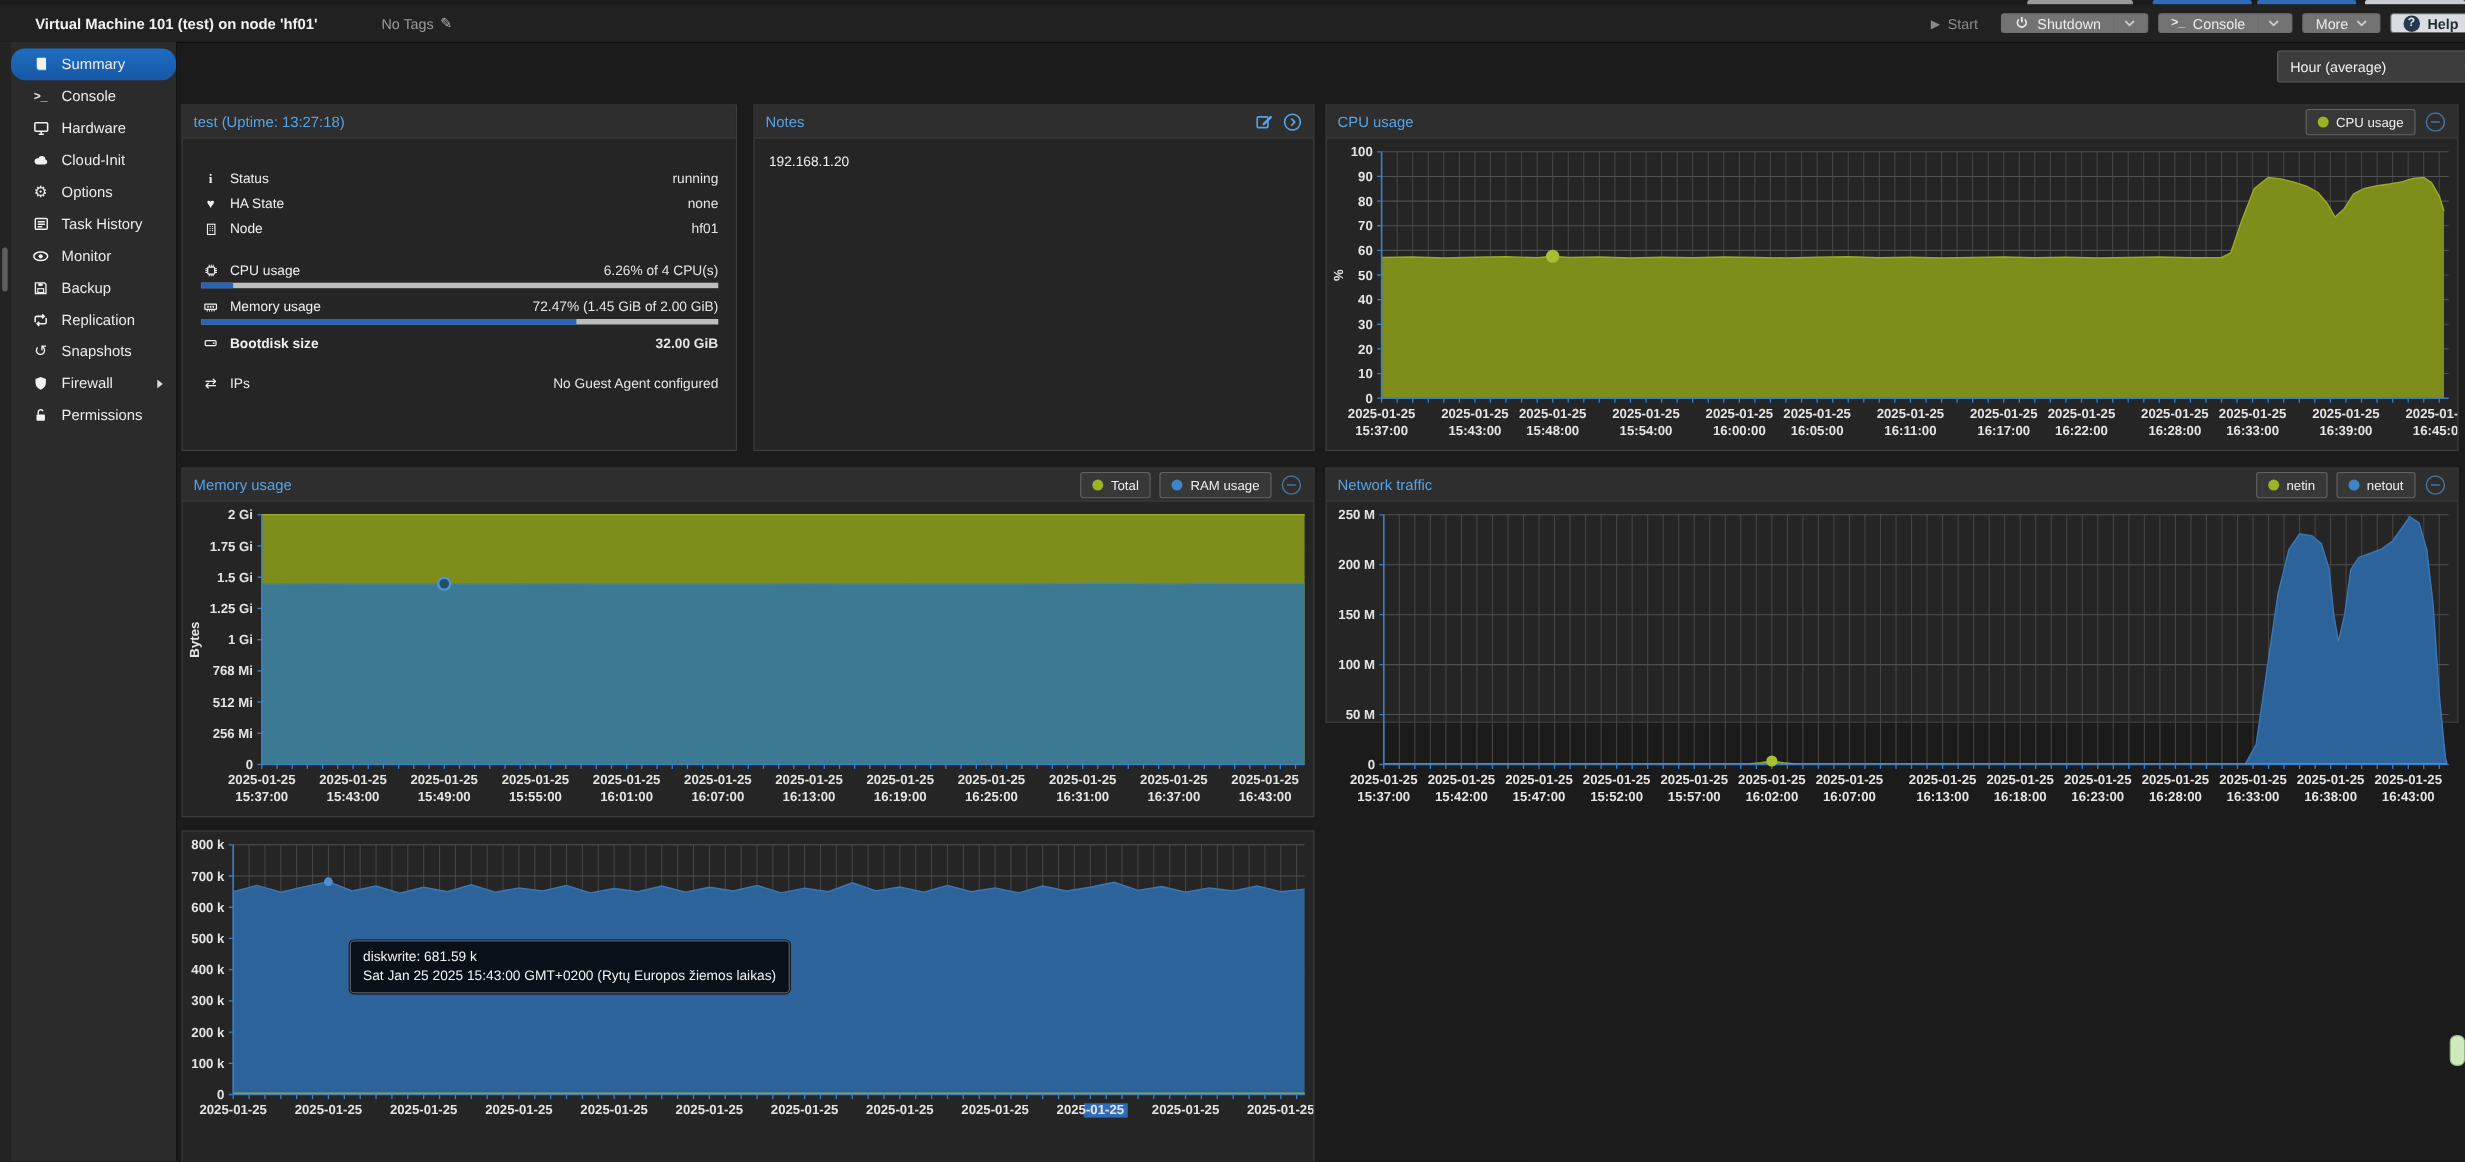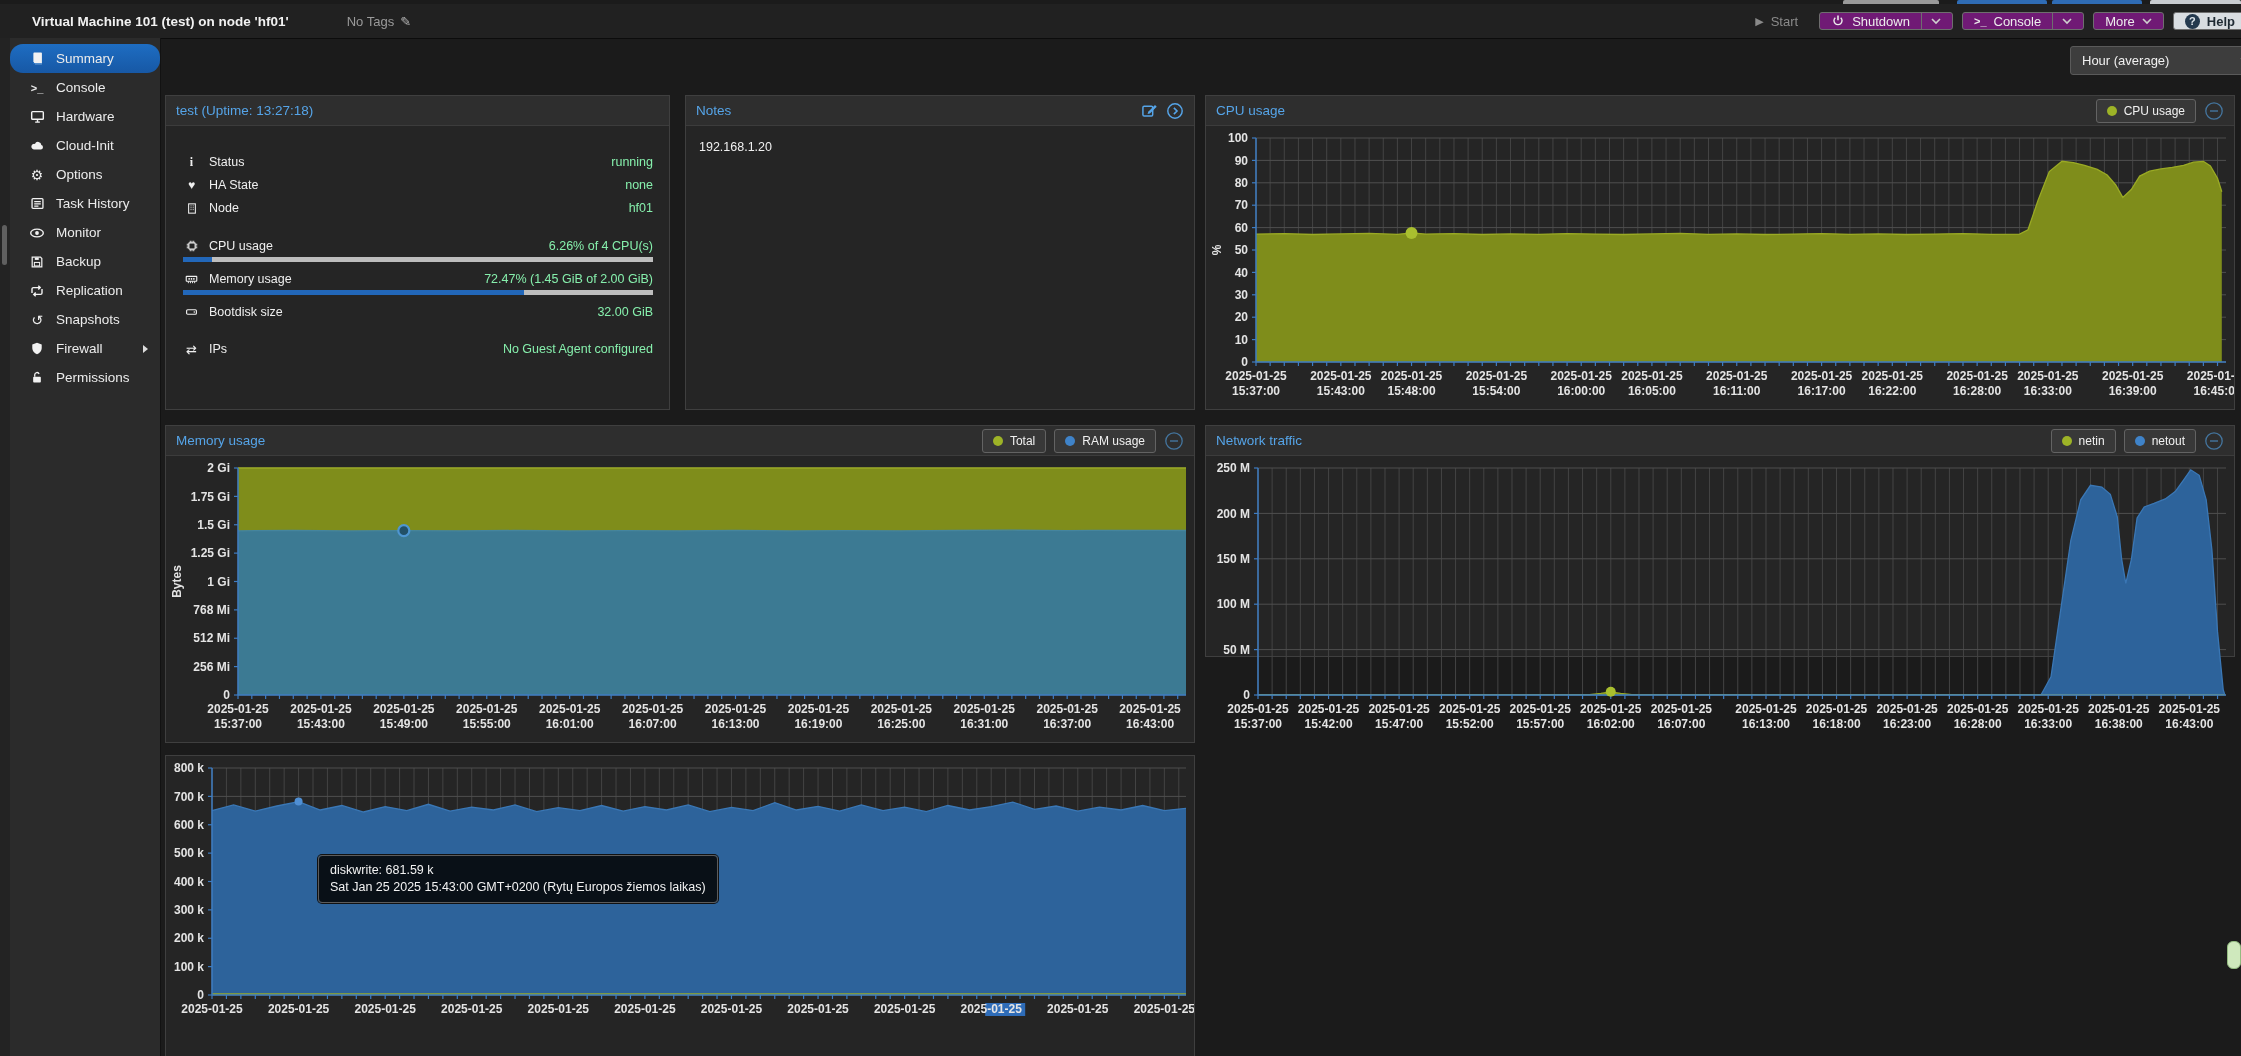--- a/index.html
+++ b/index.html
@@ -10,21 +10,21 @@
   }
   
   .strip{position:absolute;top:0;height:4px;border-radius:2px 2px 0 0;}
   
   .topbar{position:absolute;left:0;top:4px;width:2241px;height:34px;background:#212121;
     border-bottom:1px solid #0c0c0c;display:flex;align-items:center;}
   .vm-title{font-size:13.5px;font-weight:bold;color:#f2f2f2;margin-left:32px;white-space:nowrap;}
   .no-tags{font-size:13px;color:#9a9a9a;margin-left:58px;display:flex;align-items:center;gap:6px;}
   .pencil{color:#b5b5b5;font-size:13px;}
   .tb-right{margin-left:auto;display:flex;align-items:center;gap:9px;padding-right:0;margin-right:-6px;}
-  .btn{display:inline-flex;align-items:center;gap:7px;background:#701a75;border:1px solid #6e6e6e;
+  .btn{display:inline-flex;align-items:center;gap:7px;background:#737373;border:1px solid #6e6e6e;
     border-radius:3px;padding:4px 11px;font-size:13px;color:#ececec;height:18px;cursor:pointer;}
   .btn.plain{background:transparent;border-color:transparent;color:#8a8a8a;}
   .btn .divider{width:1px;height:16px;background:#6e6e6e;margin:0 2px 0 4px;}
   .btn.help{background:#d9dde1;color:#1f2a33;font-weight:bold;}
   .qcircle{width:15px;height:15px;border-radius:50%;background:#24394e;color:#dfe6ec;
     display:inline-flex;align-items:center;justify-content:center;font-size:11px;font-weight:bold;}
   .chev{display:inline-block;}
   
   .leftrail{position:absolute;left:0;top:38px;width:10px;height:1018px;background:#232323;border-right:1px solid #141414;}
   .leftrail .thumb{position:absolute;left:2px;top:187px;width:5px;height:40px;background:#5f5f5f;border-radius:3px;}
@@ -46,21 +46,21 @@
   .lbtn{display:inline-flex;align-items:center;gap:7px;background:#383838;border:1px solid #636363;border-radius:3px;
     padding:2px 10px;height:18px;font-size:12px;color:#f0f0f0;cursor:pointer;}
   .dot{width:10px;height:10px;border-radius:50%;display:inline-block;}
   .collapse-ic{cursor:pointer;display:inline-flex;}
   .hicon{color:#55a4e8;cursor:pointer;display:inline-flex;}
   .pbody{position:relative;}
   
   .srow{position:absolute;left:17px;right:16px;height:18px;display:flex;align-items:center;font-size:12.5px;}
   .srow .ic{width:17px;display:inline-flex;justify-content:center;margin-right:9px;font-size:12px;color:#efefef;}
   .srow .lab{color:#efefef;}
-  .srow .val{margin-left:auto;color:#86efac;}
+  .srow .val{margin-left:auto;color:#e5e5e5;}
   .pbar{position:absolute;left:17px;right:16px;height:5px;background:#bdbdbd;}
   .pbar i{display:block;height:100%;background:#2267b9;}
   
   .notes-text{position:absolute;left:13px;top:14px;font-size:12.5px;color:#f0f0f0;}
   
   .tooltip{position:absolute;left:318px;top:855px;background:rgba(5,5,5,.88);border:1px solid #5c5c5c;border-radius:4px;
     padding:6px 11px;font-size:12.5px;color:#f2f2f2;line-height:17px;white-space:nowrap;z-index:30;box-shadow:0 0 0 1px #111;}
   .green-pill{position:absolute;left:2227px;top:941px;width:12px;height:26px;background:#cfe9bd;border:1px solid #93bb80;border-radius:6px;z-index:40;}
   svg{display:block;}
   svg text{font-family:"Liberation Sans","DejaVu Sans",sans-serif;}
@@ -279,21 +279,21 @@
             <path d="M4.4 10.6v2.2M6.8 10.6v2.2M9.2 10.6v2.2M11.6 10.6v2.2" stroke="#efefef" stroke-width="1.1"></path>
             <path d="M4.5 6.8h1.6v2H4.5zM7.2 6.8h1.6v2H7.2zM9.9 6.8h1.6v2H9.9z" fill="#efefef"></path>
           </svg>
       </span>
       <span class="lab">Memory usage</span>
         <span class="val">72.47% (1.45 GiB of 2.00 GiB)</span>
     </div>
     <div class="pbar" style="top:164px;">
         <i style="width: 72.47%;"></i>
       </div>
-    <div class="srow" style="top:177px;">
+    <div class="srow" style="top:177px;font-weight:bold;">
       <span class="ic">
         <svg width="15" height="14" viewBox="0 0 16 16">
             <rect x="2.4" y="5.4" width="11.2" height="5.2" rx="1.2" stroke="#efefef" stroke-width="1.3" fill="none"></rect>
             <circle cx="11.2" cy="8" r=".9" fill="#efefef"></circle>
           </svg>
       </span>
       <span class="lab">Bootdisk size</span>
         <span class="val">32.00 GiB</span>
     </div>
     <div class="srow" style="top:214px;">

